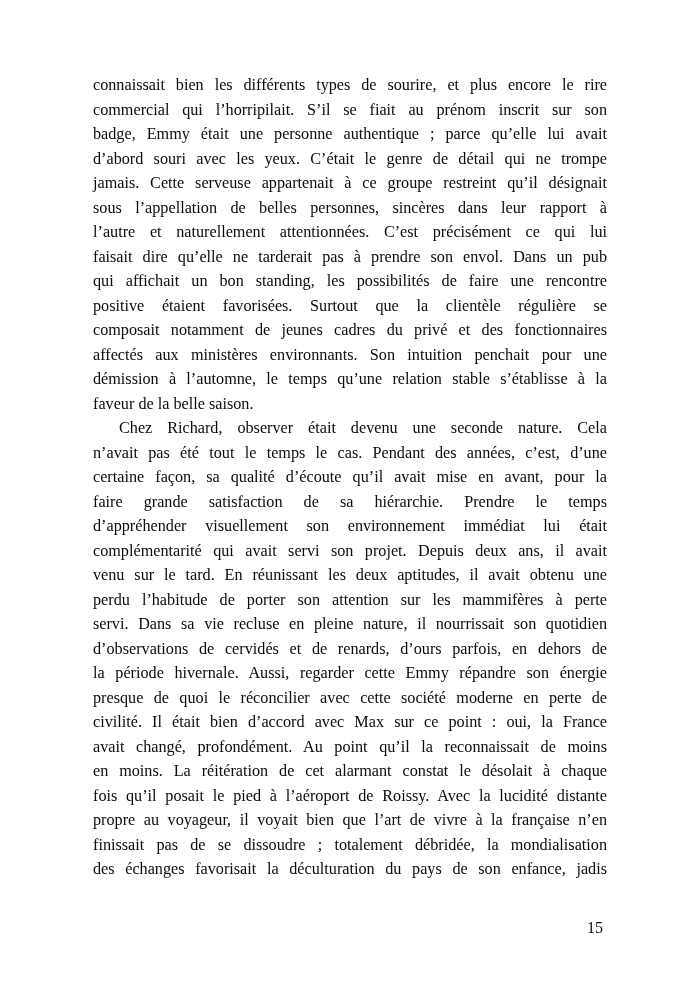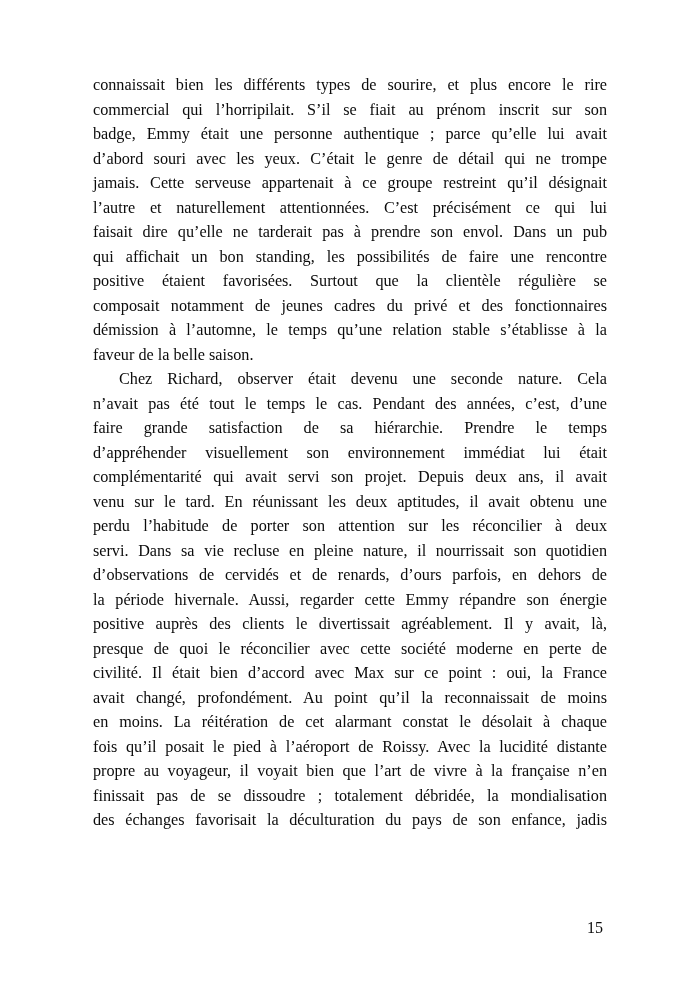--- a/index.html
+++ b/index.html
@@ -49,40 +49,42 @@
 <body>
 
 <div class="book-page">
   <div class="text-block" id="text-block">
       <div>
         <div class="line">connaissait bien les différents types de sourire, et plus encore le rire</div>
         <div class="line">commercial qui l’horripilait. S’il se fiait au prénom inscrit sur son</div>
         <div class="line">badge, Emmy était une personne authentique ; parce qu’elle lui avait</div>
         <div class="line">d’abord souri avec les yeux. C’était le genre de détail qui ne trompe</div>
         <div class="line">jamais. Cette serveuse appartenait à ce groupe restreint qu’il désignait</div>
+        <div class="line">sous l’appellation de belles personnes, sincères dans leur rapport à</div>
         <div class="line">l’autre et naturellement attentionnées. C’est précisément ce qui lui</div>
         <div class="line">faisait dire qu’elle ne tarderait pas à prendre son envol. Dans un pub</div>
         <div class="line">qui affichait un bon standing, les possibilités de faire une rencontre</div>
         <div class="line">positive étaient favorisées. Surtout que la clientèle régulière se</div>
         <div class="line">composait notamment de jeunes cadres du privé et des fonctionnaires</div>
+        <div class="line">affectés aux ministères environnants. Son intuition penchait pour une</div>
         <div class="line">démission à l’automne, le temps qu’une relation stable s’établisse à la</div>
         <div class="line para-end">faveur de la belle saison.</div>
       </div>
       <div>
         <div class="line indent">Chez Richard, observer était devenu une seconde nature. Cela</div>
         <div class="line">n’avait pas été tout le temps le cas. Pendant des années, c’est, d’une</div>
+        <div class="line">certaine façon, sa qualité d’écoute qu’il avait mise en avant, pour la</div>
         <div class="line">faire grande satisfaction de sa hiérarchie. Prendre le temps</div>
         <div class="line">d’appréhender visuellement son environnement immédiat lui était</div>
         <div class="line">complémentarité qui avait servi son projet. Depuis deux ans, il avait</div>
         <div class="line">venu sur le tard. En réunissant les deux aptitudes, il avait obtenu une</div>
-        <div class="line">perdu l’habitude de porter son attention sur les réconcilier à deux</div>
+        <div class="line">perdu l’habitude de porter son attention sur les mammifères à perte</div>
         <div class="line">servi. Dans sa vie recluse en pleine nature, il nourrissait son quotidien</div>
         <div class="line">d’observations de cervidés et de renards, d’ours parfois, en dehors de</div>
         <div class="line">la période hivernale. Aussi, regarder cette Emmy répandre son énergie</div>
-        <div class="line">positive auprès des clients le divertissait agréablement. Il y avait, là,</div>
         <div class="line">presque de quoi le réconcilier avec cette société moderne en perte de</div>
         <div class="line">civilité. Il était bien d’accord avec Max sur ce point : oui, la France</div>
         <div class="line">avait changé, profondément. Au point qu’il la reconnaissait de moins</div>
         <div class="line">en moins. La réitération de cet alarmant constat le désolait à chaque</div>
         <div class="line">fois qu’il posait le pied à l’aéroport de Roissy. Avec la lucidité distante</div>
         <div class="line">propre au voyageur, il voyait bien que l’art de vivre à la française n’en</div>
         <div class="line">finissait pas de se dissoudre ; totalement débridée, la mondialisation</div>
         <div class="line">des échanges favorisait la déculturation du pays de son enfance, jadis</div>
       </div>
     </div>

